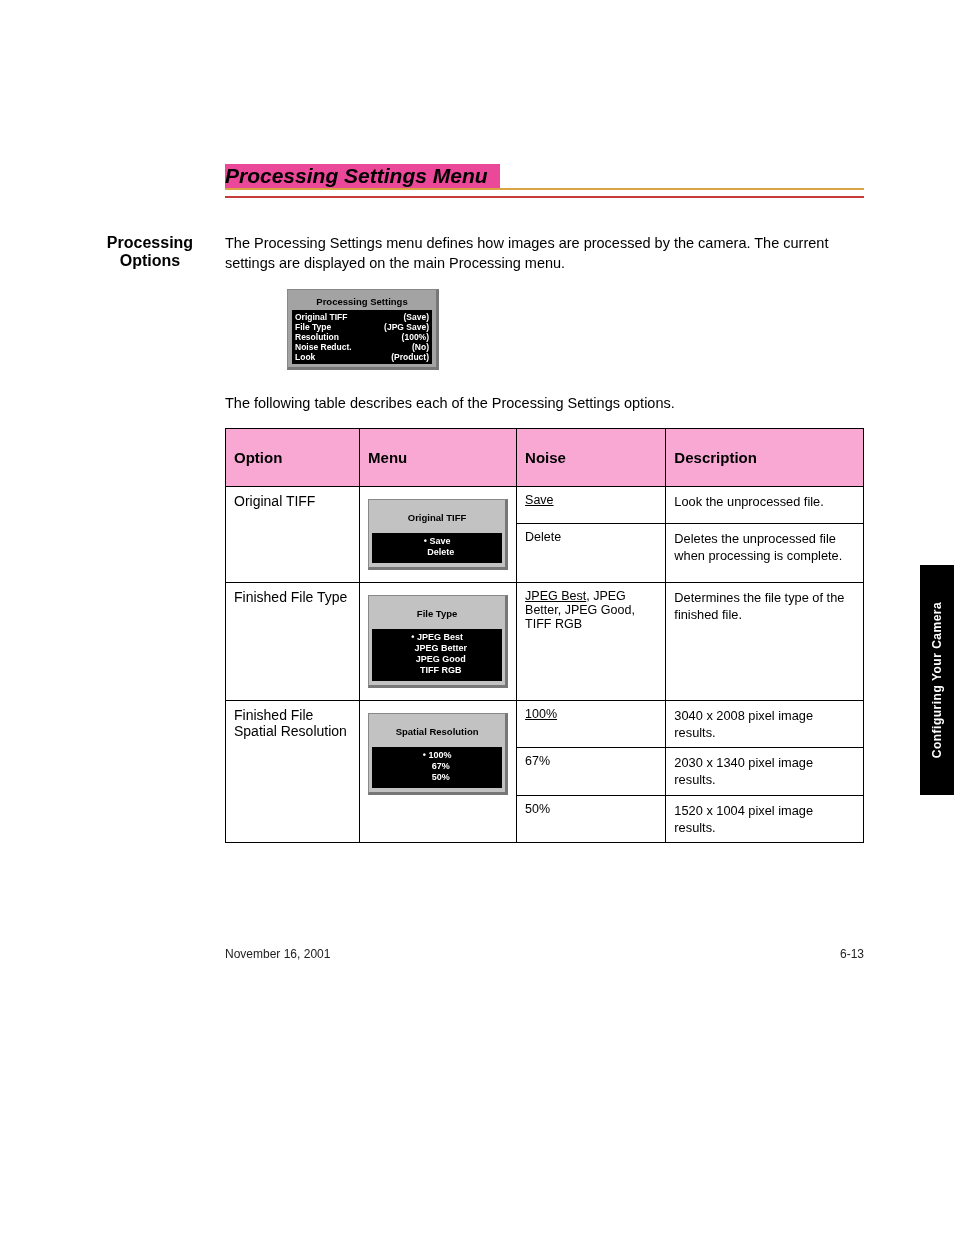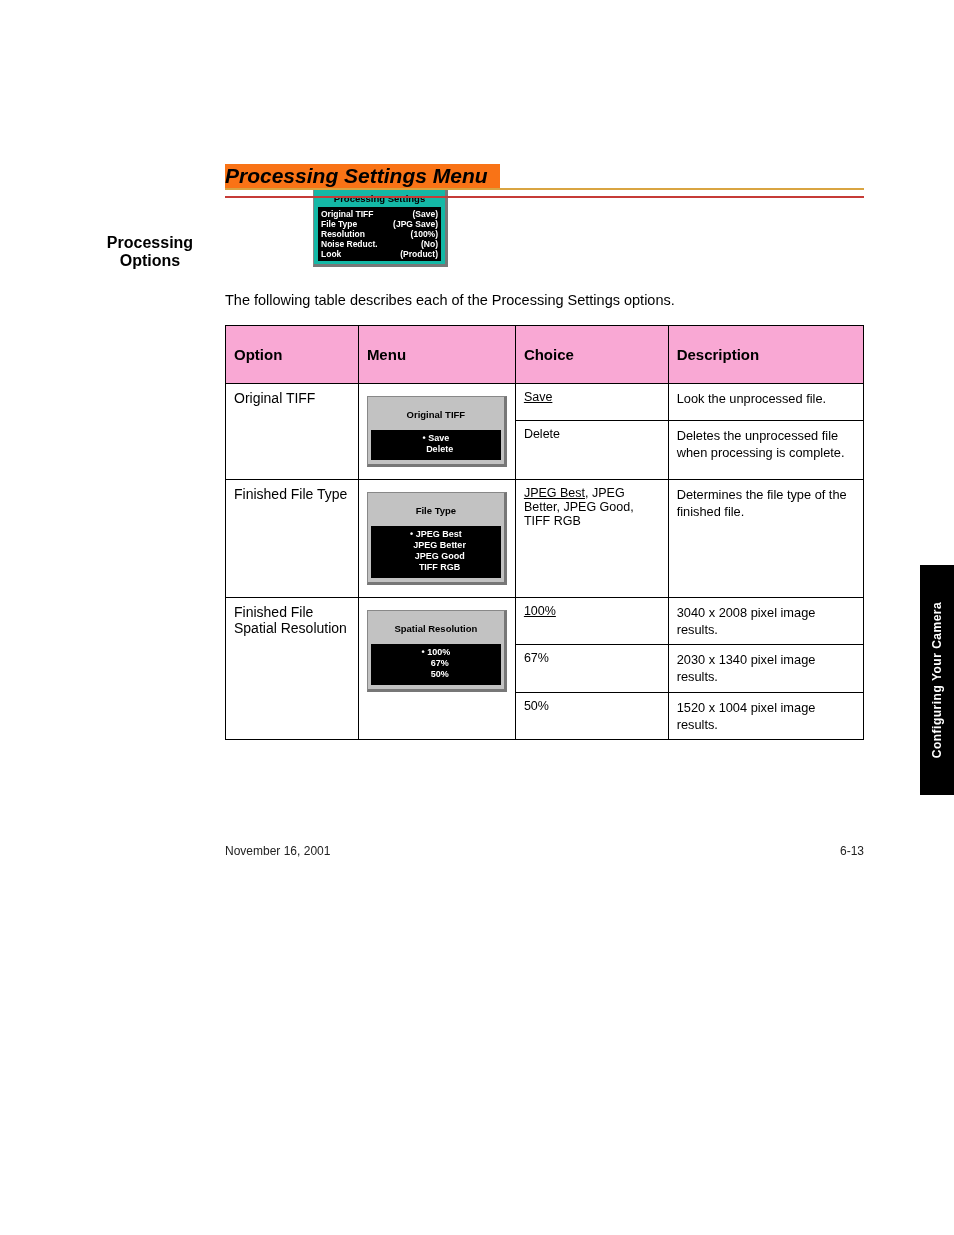--- a/index.html
+++ b/index.html
@@ -19,21 +19,21 @@
     position: absolute;
     left: 225px;
     right: 90px;
   }
   .rule-gold { height: 2px; background: #d9a441; top: 188px; }
   .rule-red  { height: 2px; background: #c63b37; top: 196px; }
   .title-block {
     position: absolute;
     left: 225px;
     top: 164px;
-    background: #f97316;
+    background: #ec4899;
     padding-right: 12px;
   }
   .title {
     font-size: 21px;
     font-style: italic;
     font-weight: bold;
   }
   .intro {
     margin-top: 64px;
     font-size: 14.5px;
@@ -42,28 +42,28 @@
   .intro-label {
     position: absolute;
     left: 90px;
     top: 234px;
     width: 120px;
     text-align: center;
     font-size: 16px;
     font-weight: bold;
   }
   .settings-box {
-    margin: 16px 0 24px 88px;
+    margin: 16px 0 24px 62px;
     display: inline-block;
-    background: #14b8a6;
+    background: #a3a3a3;
     border: 1px solid #888;
     border-right: 3px solid #777;
     border-bottom: 3px solid #777;
     padding: 4px 4px 3px 4px;
-    width: 135px;
+    width: 152px;
   }
   .settings-box .hdr {
     font-size: 9.5px;
     font-weight: bold;
     text-align: center;
     padding: 2px 0 3px 0;
   }
   .settings-box .lcd {
     background: #000;
     color: #fff;
@@ -167,20 +167,21 @@
 <div class="page">
 
   <div class="rule-line rule-gold"></div>
   <div class="rule-line rule-red"></div>
   <div class="title-block">
     <span class="title">Processing Settings Menu</span>
   </div>
 
   <div class="intro-label">Processing Options</div>
 
+  <div class="intro">The Processing Settings menu defines how images are processed by the camera. The current settings are displayed on the main Processing menu.</div>
 
   <div class="settings-box">
     <div class="hdr">Processing Settings</div>
     <div class="lcd">
       <div class="row">
           <span>Original TIFF</span>
           <span>(Save)</span>
         </div>
       <div class="row">
           <span>File Type</span>
@@ -201,21 +202,21 @@
     </div>
   </div>
 
   <div class="lead-para">The following table describes each of the Processing Settings options.</div>
 
   <table class="settings">
     <thead>
       <tr>
         <th>Option</th>
         <th>Menu</th>
-        <th>Choice</th>
+        <th>Noise</th>
         <th>Description</th>
       </tr>
     </thead>
     <tbody>
 
       <tr>
         <td rowspan="2" class="opt-label">Original TIFF</td>
         <td rowspan="2" class="img-cell">
           <div class="menu-card">
             <div class="mhdr">Original TIFF</div>

